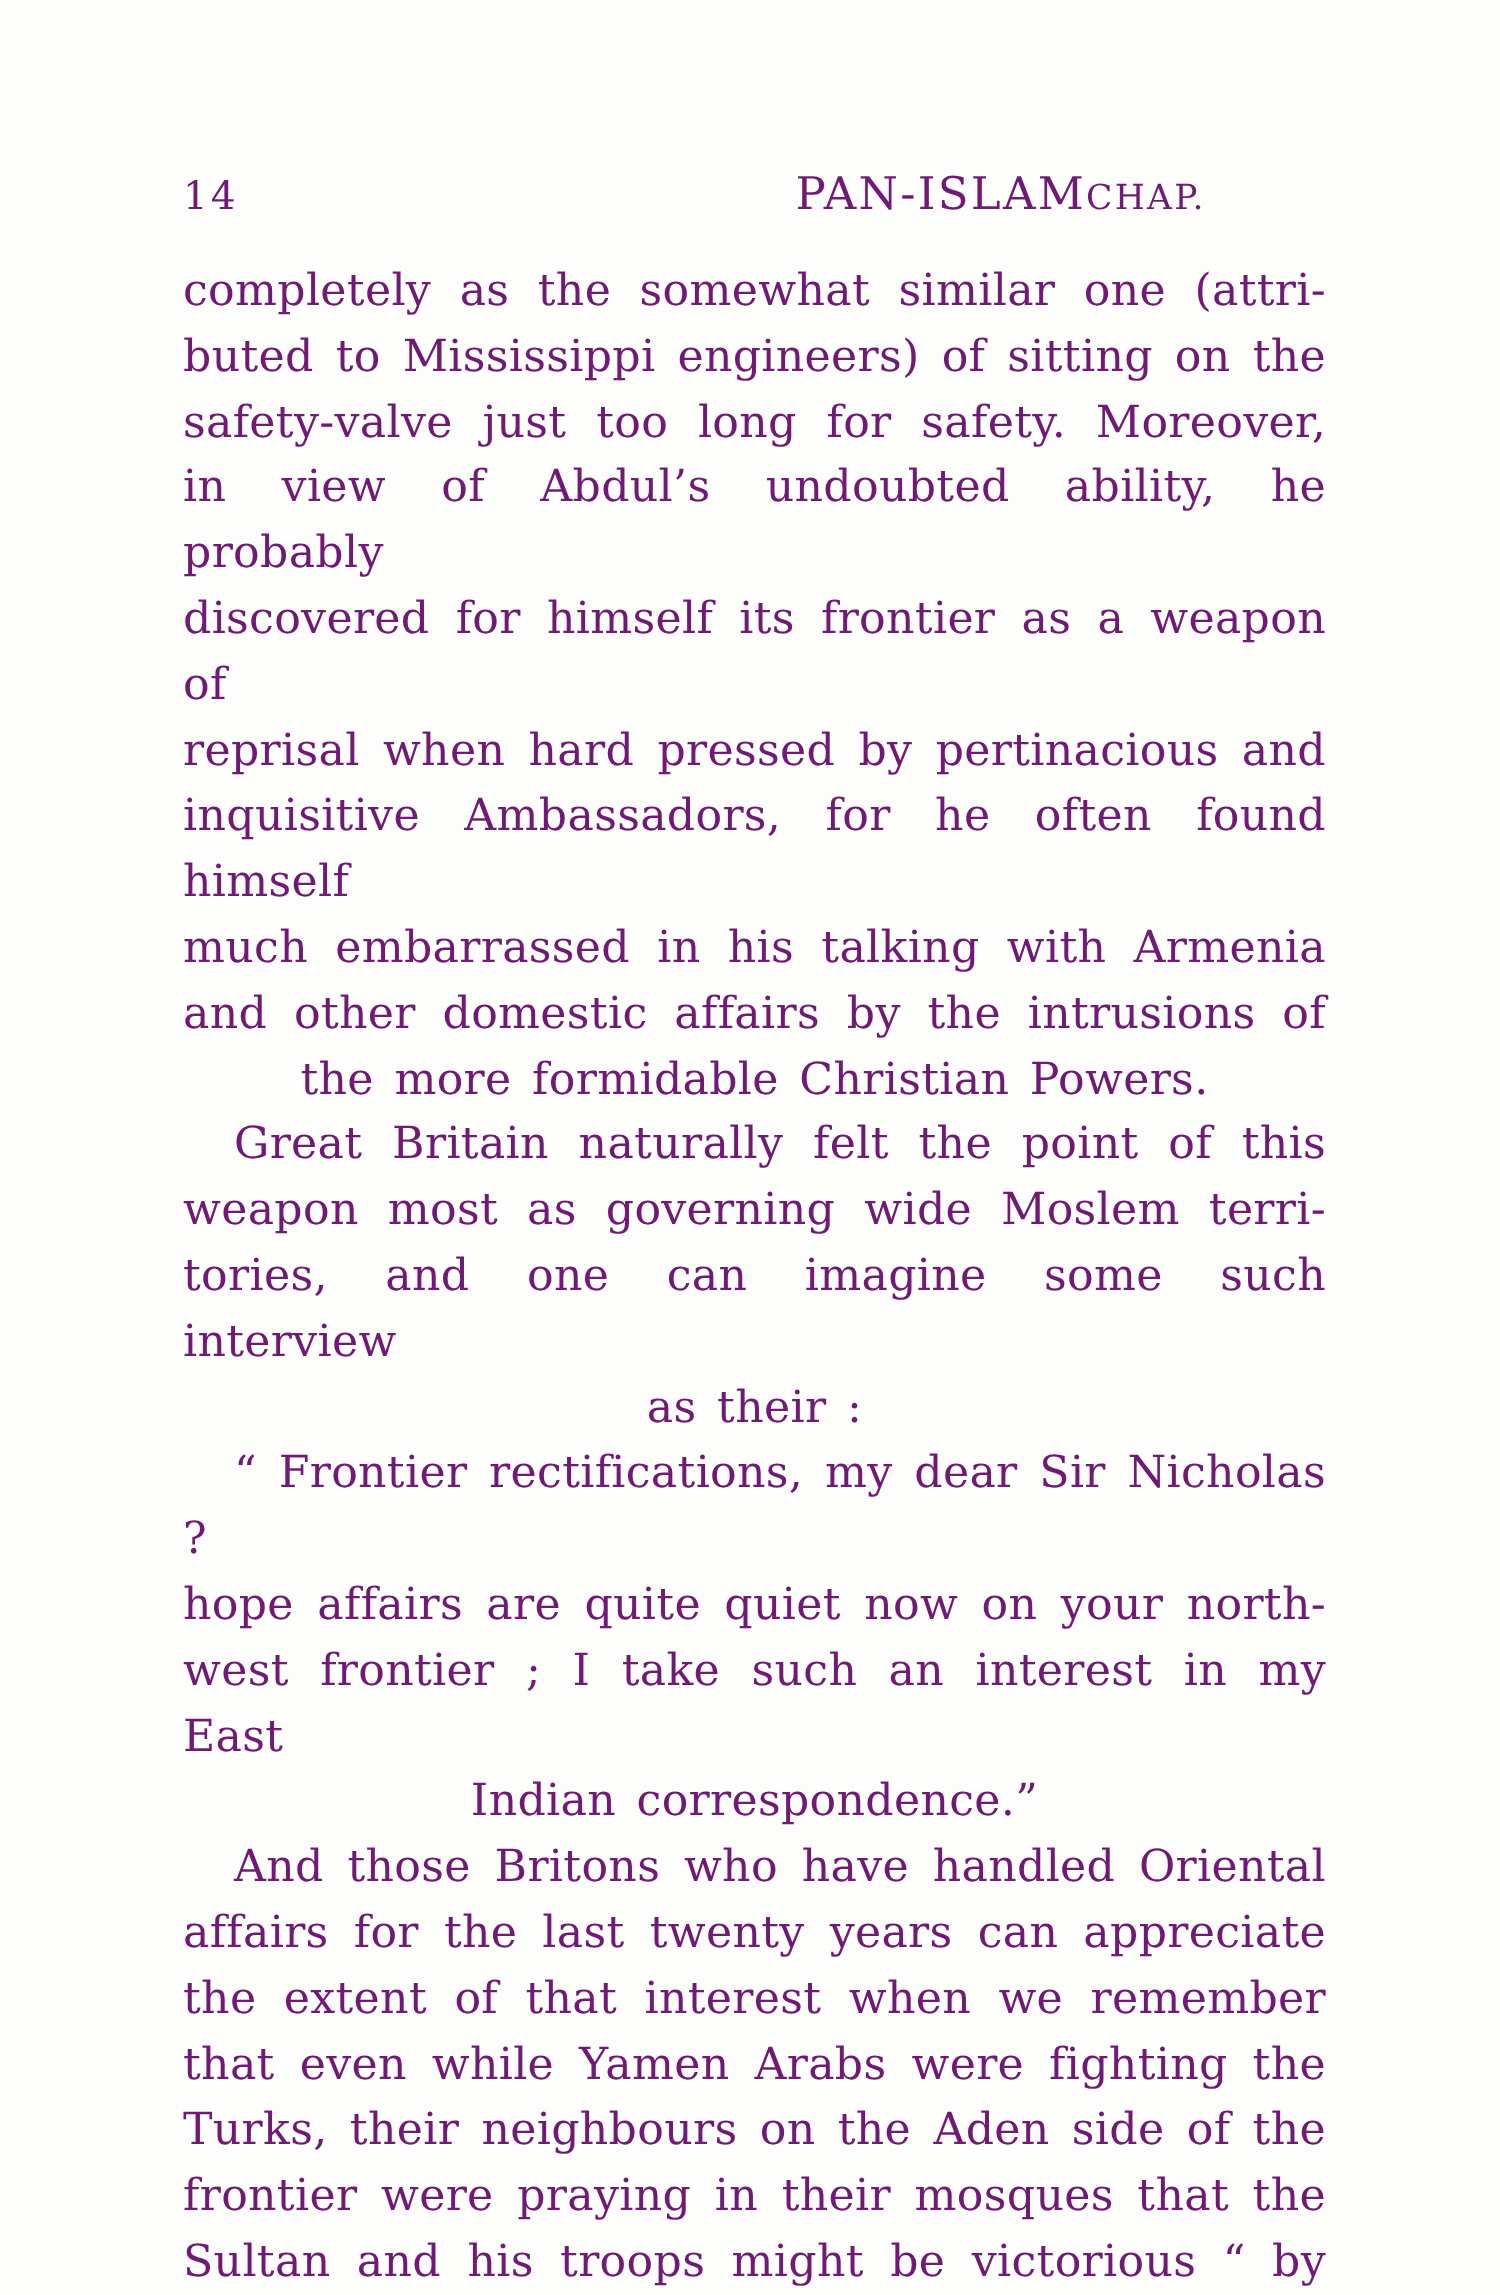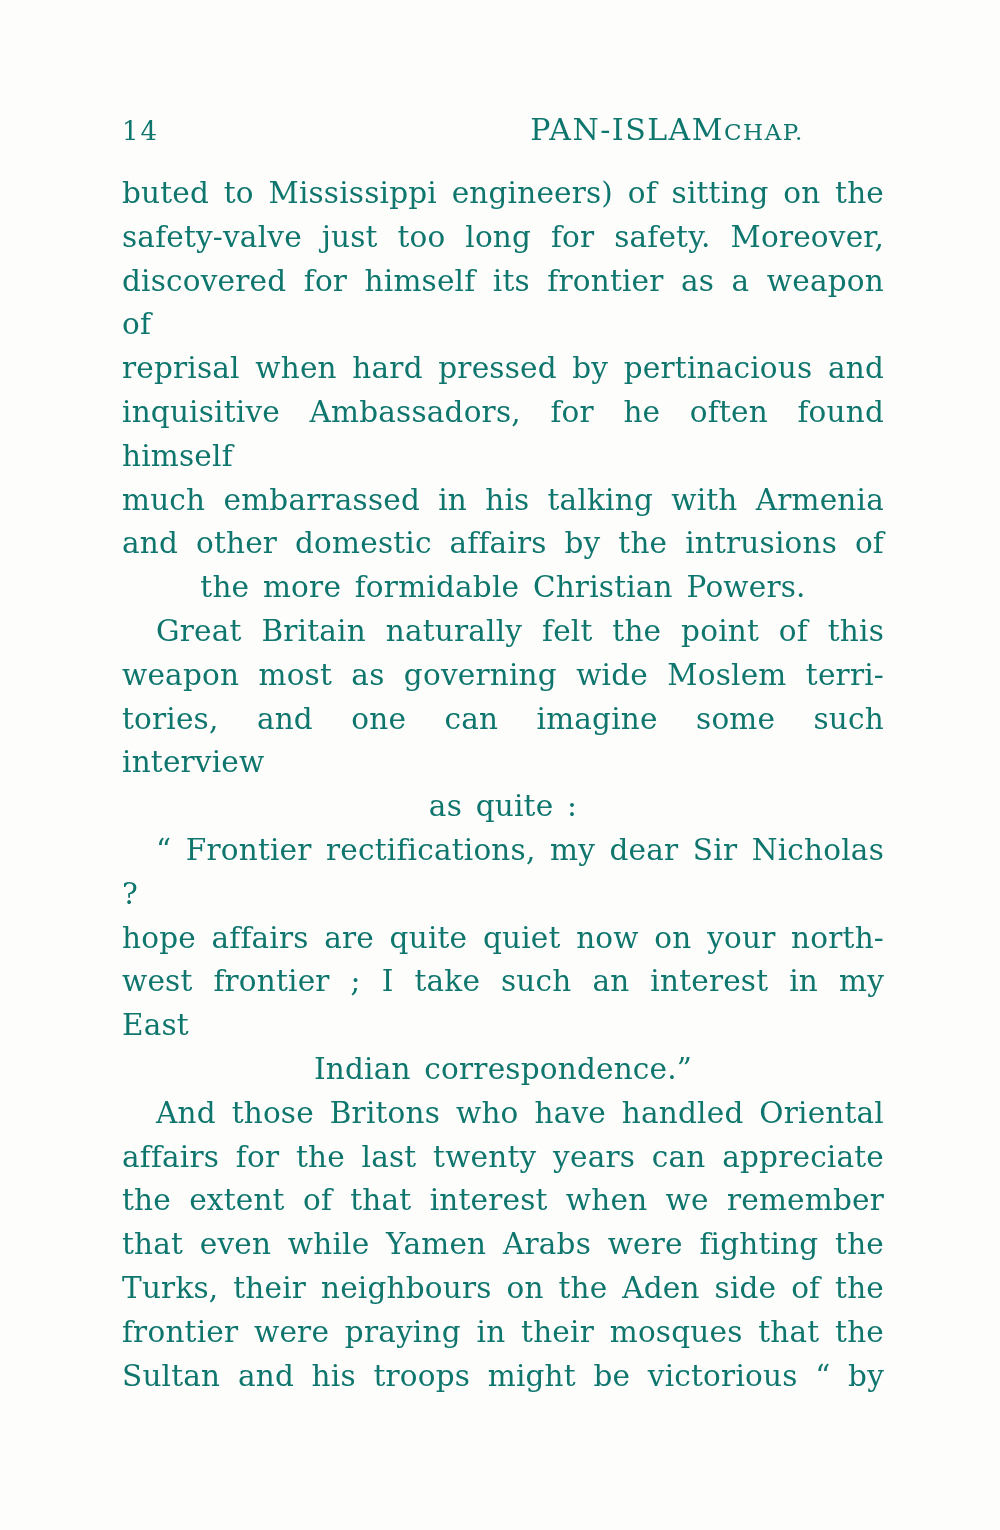--- a/index.html
+++ b/index.html
@@ -4,21 +4,21 @@
 <style>
   html, body {
     margin: 0;
     padding: 0;
   }
   .scan-page {
     position: relative;
     width: 1000px;
     height: 1530px;
     background: #fdfdfc;
-    color: #0f766e;
+    color: #701a75;
     font-family: "DejaVu Serif", "Liberation Serif", serif;
     overflow: hidden;
   }
   .page-header {
     position: absolute;
     top: 112px;
     left: 122px;
     width: 762px;
     display: flex;
     align-items: baseline;
@@ -70,32 +70,34 @@
 
 <div class="scan-page">
 
   <div class="page-header">
     <span class="page-number">14</span>
     <span class="running-title">PAN-ISLAM</span>
     <span class="chapter-label">CHAP.</span>
   </div>
 
   <div class="page-body">
+      <div class="line justify">completely as the somewhat similar one (attri-</div>
       <div class="line justify">buted to Mississippi engineers) of sitting on the</div>
       <div class="line justify">safety-valve just too long for safety.  Moreover,</div>
+      <div class="line justify">in view of Abdul’s undoubted ability, he probably</div>
       <div class="line justify">discovered for himself its frontier as a weapon of</div>
       <div class="line justify">reprisal when hard pressed by pertinacious and</div>
       <div class="line justify">inquisitive Ambassadors, for he often found himself</div>
       <div class="line justify">much embarrassed in his talking with Armenia</div>
       <div class="line justify">and other domestic affairs by the intrusions of</div>
       <div class="line">the more formidable Christian Powers.</div>
       <div class="line indent justify">Great Britain naturally felt the point of this</div>
       <div class="line justify">weapon most as governing wide Moslem terri-</div>
       <div class="line justify">tories, and one can imagine some such interview</div>
-      <div class="line">as quite :</div>
+      <div class="line">as their :</div>
       <div class="line indent justify">“ Frontier rectifications, my dear Sir Nicholas ?</div>
       <div class="line justify">hope affairs are quite quiet now on your north-</div>
       <div class="line justify">west frontier ;  I take such an interest in my East</div>
       <div class="line">Indian correspondence.”</div>
       <div class="line indent justify">And those Britons who have handled Oriental</div>
       <div class="line justify">affairs for the last twenty years can appreciate</div>
       <div class="line justify">the extent of that interest when we remember</div>
       <div class="line justify">that even while Yamen Arabs were fighting the</div>
       <div class="line justify">Turks, their neighbours on the Aden side of the</div>
       <div class="line justify">frontier were praying in their mosques that the</div>

